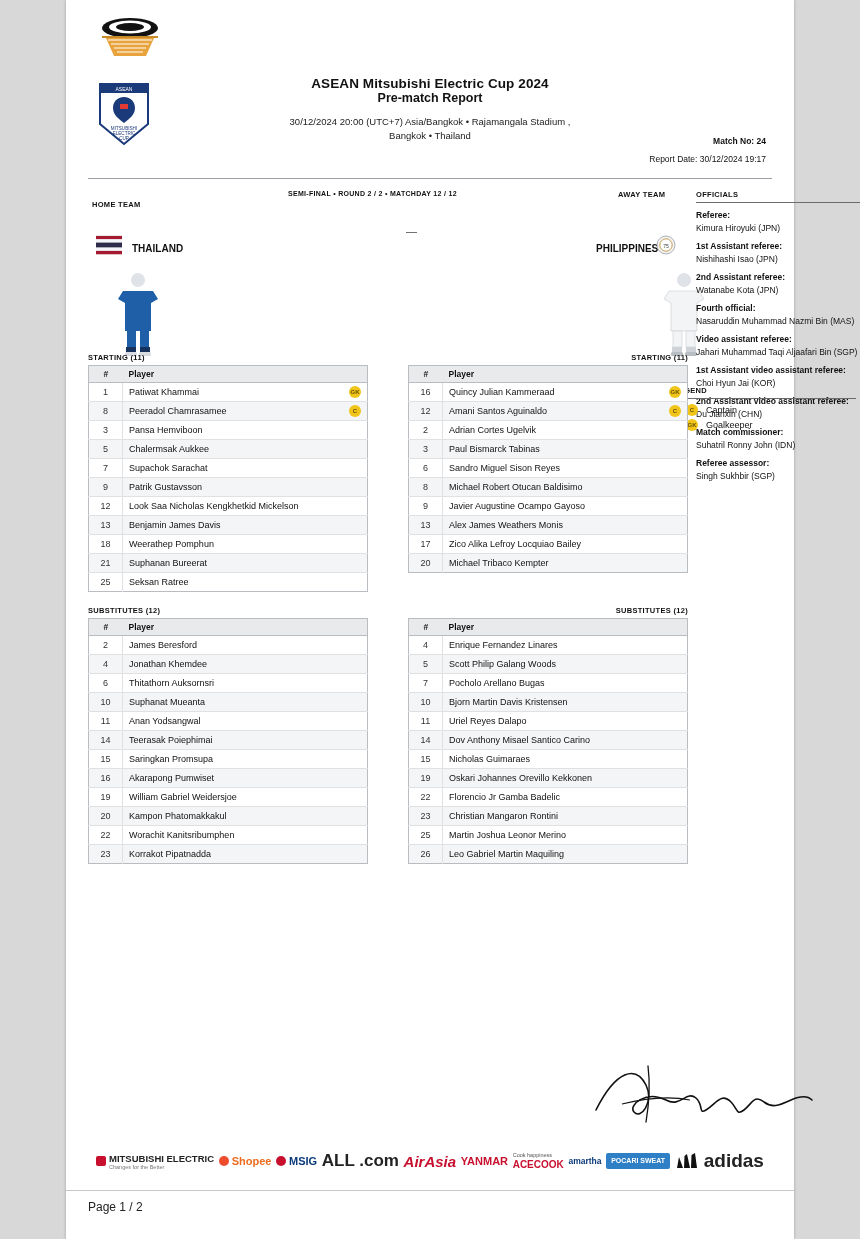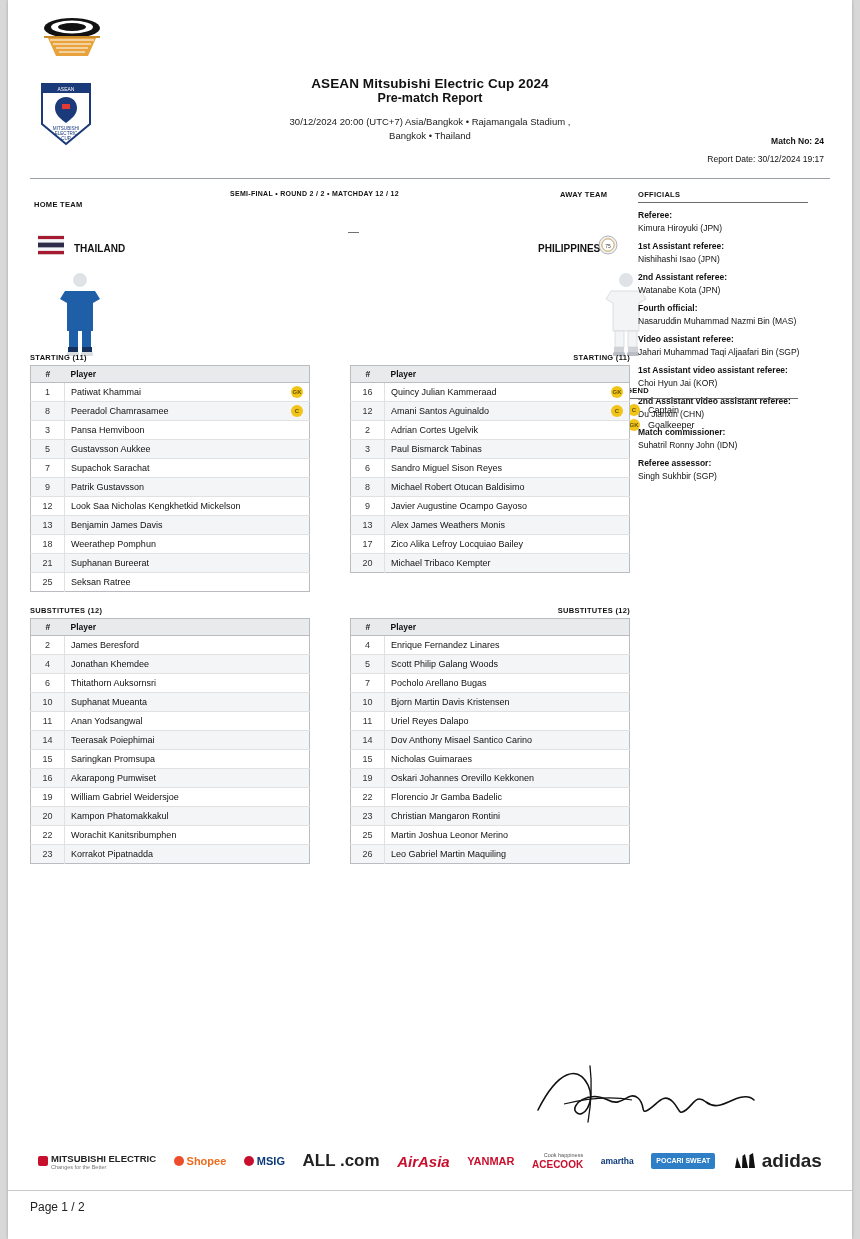--- a/index.html
+++ b/index.html
@@ -7,21 +7,21 @@
   body {
     width: 860px;
     height: 1239px;
     background: #d8d8d8;
     font-family: "Liberation Sans", sans-serif;
     color: #111;
     overflow: hidden;
   }
   .page {
     position: relative;
-    width: 844px;
+    width: 728px;
     margin: 0 auto;
     height: 1239px;
     background: #ffffff;
     box-shadow: 0 0 3px rgba(0,0,0,0.25);
     padding: 14px 22px 0 22px;
   }
 
   
   .header {
     position: relative;
@@ -453,21 +453,21 @@
             <tr>
                 <td class="num">8</td>
                 <td class="pcell"><span>Peeradol Chamrasamee</span><span class="badge c pbadge">C</span></td>
               </tr>
             <tr>
                 <td class="num">3</td>
                 <td class="pcell">Pansa Hemviboon</td>
               </tr>
             <tr>
                 <td class="num">5</td>
-                <td class="pcell">Gustavsson Aukkee</td>
+                <td class="pcell">Chalermsak Aukkee</td>
               </tr>
             <tr>
                 <td class="num">7</td>
                 <td class="pcell">Supachok Sarachat</td>
               </tr>
             <tr>
                 <td class="num">9</td>
                 <td class="pcell">Patrik Gustavsson</td>
               </tr>
             <tr>
@@ -702,21 +702,21 @@
     <div class="sp" style="font-size:17px">
       <span>ALL .com</span>
     </div>
     <div class="sp sp-red" style="font-style:italic;font-size:15px">
       <span>AirAsia</span>
     </div>
     <div class="sp sp-red" style="font-size:11px">
       <span>YANMAR</span>
     </div>
     <div class="sp sp-red">
-      <span style="display:block;text-align:right">
+      <span style="display:block;text-align:left">
         <small style="color:#555">Cook happiness</small>
         <span style="font-size:10px">ACECOOK</span>
       </span>
     </div>
     <div class="sp sp-blue" style="font-size:8.5px">
       <span>amartha</span>
     </div>
     <div class="sp" style="background:#2f7fc6;color:#fff;padding:4px 5px;border-radius:2px;font-size:7px;line-height:8px;text-align:center">
       <span>POCARI SWEAT</span>
     </div>

